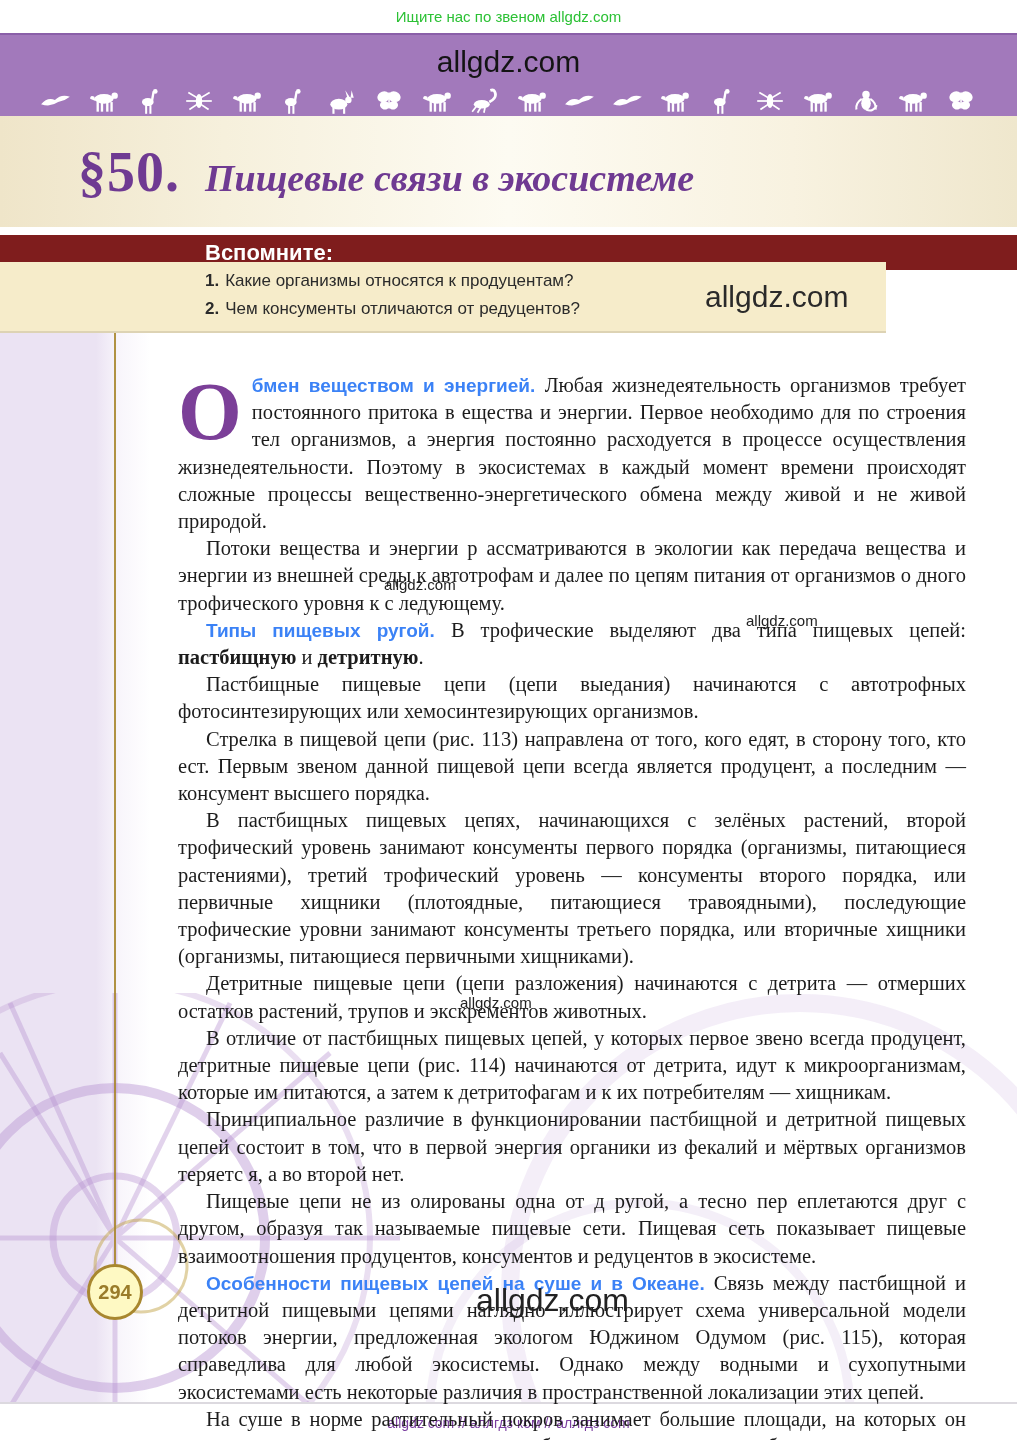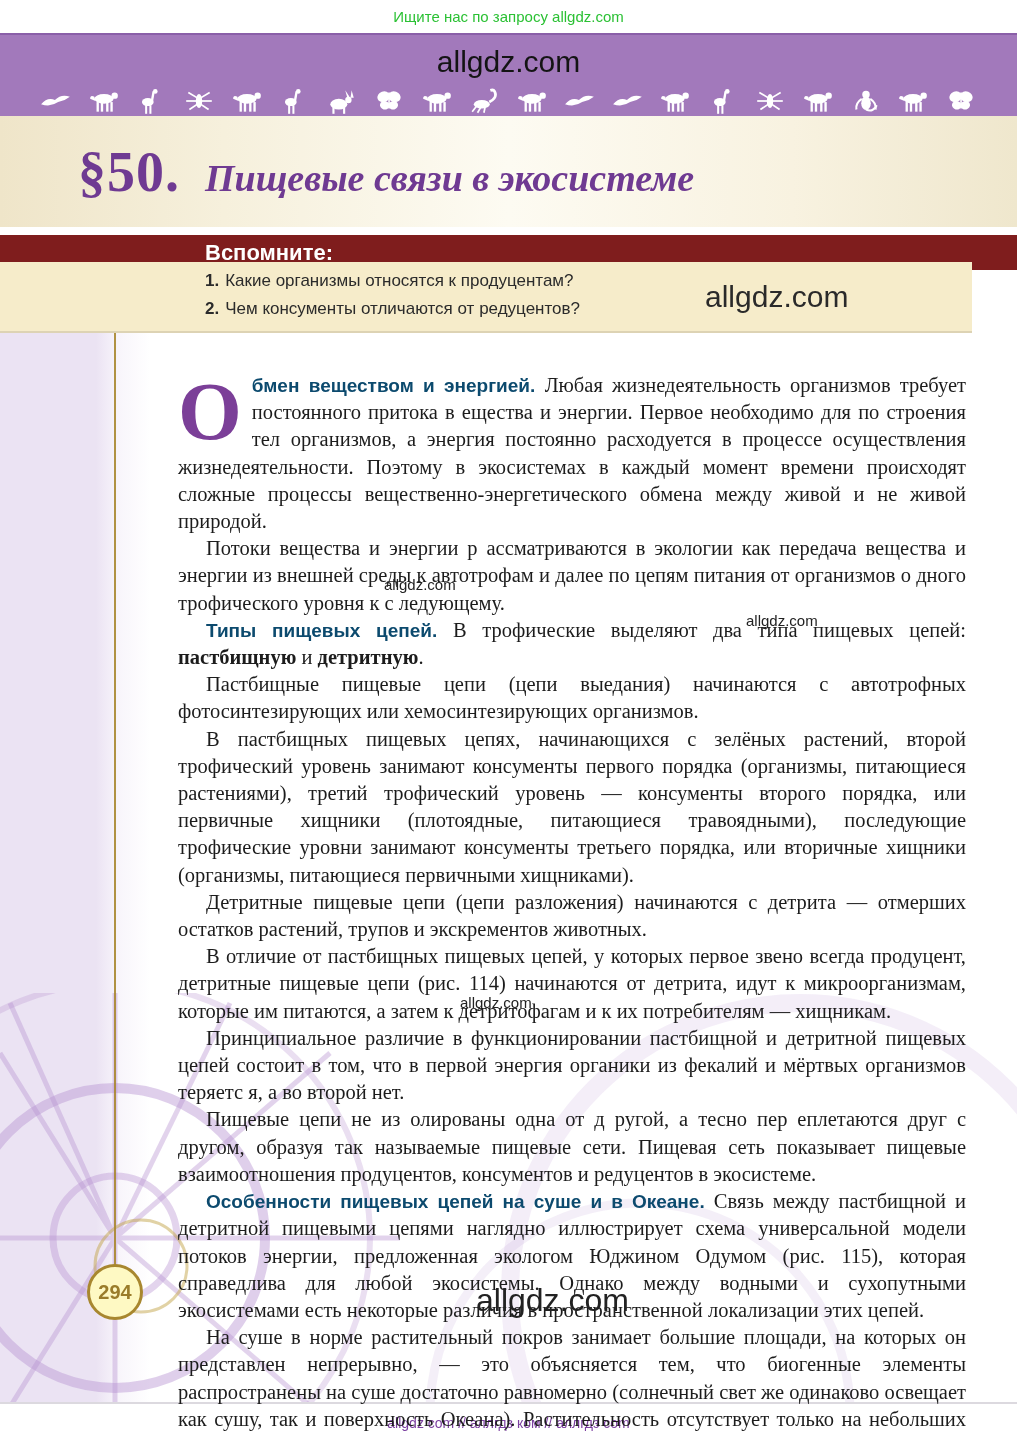--- a/index.html
+++ b/index.html
@@ -23,21 +23,21 @@
   
   .cream-band{position:absolute;left:0;top:116px;width:1017px;height:111px;
       background:linear-gradient(90deg,#efe5c9 0%,#f6f0dc 22%,#fdfbf2 50%,#f8f2e0 78%,#efe7cd 100%);}
   .para-num{position:absolute;left:78px;top:24px;font-size:56px;font-weight:bold;color:#6f3a92;letter-spacing:1px;}
   .chapter-title{position:absolute;left:205px;top:40px;font-size:38px;font-weight:bold;font-style:italic;color:#6f3a92;}
 
   
   .remember-band{position:absolute;left:0;top:227px;width:1017px;height:35px;background:#7f1d1d;margin-top:8px;}
   .remember-band .lbl{position:absolute;left:205px;top:5px;color:#ffffff;font-weight:bold;font-size:22px;
                       font-family:"Liberation Sans","DejaVu Sans",sans-serif;}
-  .questions{position:absolute;left:0;top:262px;width:972px;height:71px;background:#f6ecca;
+  .questions{position:absolute;left:0;top:262px;width:886px;height:71px;background:#f6ecca;
              box-shadow:inset 0 -2px 0 #ddd3b4;}
   .q-row{position:absolute;left:205px;font-family:"Liberation Sans","DejaVu Sans",sans-serif;
          font-size:17px;color:#2b2b2b;}
   .q1{top:9px;} .q2{top:37px;text-align:right;}
   .q-row b{margin-right:6px;}
   .q-wm{position:absolute;left:705px;top:18px;font-family:"Liberation Sans","DejaVu Sans",sans-serif;
         font-size:30px;color:#2a2a2a;}
 
   
   .body-area{position:absolute;left:0;top:333px;width:1017px;height:1069px;background:#ffffff;}
@@ -46,21 +46,21 @@
   .deco{position:absolute;left:0;top:660px;z-index:0;pointer-events:none;}
   .gold-line{position:absolute;left:114px;top:0;width:2px;height:936px;background:#a8872f;opacity:.9;z-index:1;}
   .page-circle{position:absolute;left:87px;top:931px;width:56px;height:56px;border:3px solid #a8872f;
       border-radius:50%;background:#fef9c3;box-sizing:border-box;z-index:3;
       display:flex;align-items:center;justify-content:center;
       font-family:"Liberation Sans","DejaVu Sans",sans-serif;font-weight:bold;font-size:20px;color:#9a7c2a;}
   .text-col{position:absolute;left:178px;top:39px;width:788px;z-index:2;
             font-size:20.5px;line-height:27.2px;text-align:justify;}
   .para{margin:0;text-indent:28px;}
   .para.first{text-indent:0;}
-  .lead{font-family:"Liberation Sans","DejaVu Sans",sans-serif;font-weight:bold;color:#0c4a6e;font-size:19px;}
+  .lead{font-family:"Liberation Sans","DejaVu Sans",sans-serif;font-weight:bold;color:#3b82f6;font-size:19px;}
   .b{font-weight:bold;}
   .dropcap{float:left;font-size:82px;line-height:74px;font-weight:bold;color:#7b3f98;margin:3px 10px 0 0;}
 
   
   .wm{position:absolute;z-index:3;font-family:"Liberation Sans","DejaVu Sans",sans-serif;color:#222222;}
   .wm-a{left:384px;top:576px;font-size:15px;}
   .wm-b{left:746px;top:612px;font-size:15px;}
   .wm-c{left:460px;top:994px;font-size:15px;}
   .wm-d{left:476px;top:1282px;font-size:32px;}
 
@@ -68,21 +68,21 @@
   .footer{position:absolute;left:0;top:1402px;width:1017px;height:38px;background:#ffffff;
           border-top:2px solid #dcd9df;display:flex;align-items:center;justify-content:center;}
   .footer .f-text{font-family:"Liberation Sans","DejaVu Sans",sans-serif;font-size:14px;color:#7b3fa0;}
 </style>
 </head>
 <body>
 
 <div class="page">
 
   <div class="top-strip">
-    <span class="seek">Ищите нас по запросу allgdz.com</span>
+    <span class="seek">Ищите нас по звеном allgdz.com</span>
   </div>
 
   <div class="purple-band">
     <div class="band-wm">allgdz.com</div>
     <div class="animals">
         <span><svg width="32" height="26" viewBox="0 0 30 24" fill="white">
             <path d="M1 15 Q7 8 14 11 Q20 5 28 8 Q23 12 17 13 Q10 18 1 15 Z"></path>
           </svg></span>
         <span><svg width="32" height="26" viewBox="0 0 30 24" fill="white">
             <ellipse cx="15" cy="10" rx="9" ry="4.5"></ellipse>
@@ -282,22 +282,23 @@
         <circle cx="640" cy="420" r="210" stroke-width="9" opacity="0.15"></circle>
         <circle cx="141" cy="273" r="46" stroke="#c3a54b" stroke-width="3" opacity="0.5"></circle>
       </g>
     </svg>
 
     <div class="gold-line"></div>
 
     <div class="text-col">
         <p class="para first"><span class="dropcap">О</span><span class="lead">бмен веществом и энергией. </span><span class="n">Любая жизнедеятельность организмов требует постоянного притока в ещества и энергии. Первое необходимо для по строения тел организмов, а энергия постоянно расходуется в процессе осуществления жизнедеятельности. Поэтому в экосистемах в каждый момент времени происходят сложные процессы вещественно-энергетического обмена между живой и не живой природой.</span></p>
         <p class="para"><span class="n">Потоки вещества и энергии р ассматриваются в экологии как передача вещества и энергии из внешней среды к автотрофам и далее по цепям питания от организмов о дного трофического уровня к с ледующему.</span></p>
-        <p class="para"><span class="lead">Типы пищевых цепей. </span><span class="n">В трофические выделяют два типа пищевых цепей: </span><span class="b">пастбищную</span><span class="n"> и </span><span class="b">детритную</span><span class="n">.</span></p>
+        <p class="para"><span class="lead">Типы пищевых ругой. </span><span class="n">В трофические выделяют два типа пищевых цепей: </span><span class="b">пастбищную</span><span class="n"> и </span><span class="b">детритную</span><span class="n">.</span></p>
         <p class="para"><span class="n">Пастбищные пищевые цепи (цепи выедания) начинаются с автотрофных фотосинтезирующих или хемосинтезирующих организмов.</span></p>
+        <p class="para"><span class="n">Стрелка в пищевой цепи (рис. 113) направлена от того, кого едят, в сторону того, кто ест. Первым звеном данной пищевой цепи всегда является продуцент, а последним — консумент высшего порядка.</span></p>
         <p class="para"><span class="n">В пастбищных пищевых цепях, начинающихся с зелёных растений, второй трофический уровень занимают консументы первого порядка (организмы, питающиеся растениями), третий трофический уровень — консументы второго порядка, или первичные хищники (плотоядные, питающиеся травоядными), последующие трофические уровни занимают консументы третьего порядка, или вторичные хищники (организмы, питающиеся первичными хищниками).</span></p>
         <p class="para"><span class="n">Детритные пищевые цепи (цепи разложения) начинаются с детрита — отмерших остатков растений, трупов и экскрементов животных.</span></p>
         <p class="para"><span class="n">В отличие от пастбищных пищевых цепей, у которых первое звено всегда продуцент, детритные пищевые цепи (рис. 114) начинаются от детрита, идут к микроорганизмам, которые им питаются, а затем к детритофагам и к их потребителям — хищникам.</span></p>
         <p class="para"><span class="n">Принципиальное различие в функционировании пастбищной и детритной пищевых цепей состоит в том, что в первой энергия органики из фекалий и мёртвых организмов теряетс я, а во второй нет.</span></p>
         <p class="para"><span class="n">Пищевые цепи не из олированы одна от д ругой, а тесно пер еплетаются друг с другом, образуя так называемые пищевые сети. Пищевая сеть показывает пищевые взаимоотношения продуцентов, консументов и редуцентов в экосистеме.</span></p>
         <p class="para"><span class="lead">Особенности пищевых цепей на суше и в Океане. </span><span class="n">Связь между пастбищной и детритной пищевыми цепями наглядно иллюстрирует схема универсальной модели потоков энергии, предложенная экологом Юджином Одумом (рис. 115), которая справедлива для любой экосистемы. Однако между водными и сухопутными экосистемами есть некоторые различия в пространственной локализации этих цепей.</span></p>
         <p class="para"><span class="n">На суше в норме растительный покров занимает большие площади, на которых он представлен непрерывно, — это объясняется тем, что биогенные элементы распространены на суше достаточно равномерно (солнечный свет же одинаково освещает как сушу, так и поверхность Океана). Растительность отсутствует только на небольших участках суши.</span></p>
       </div>
 
     <div class="page-circle">294</div>

